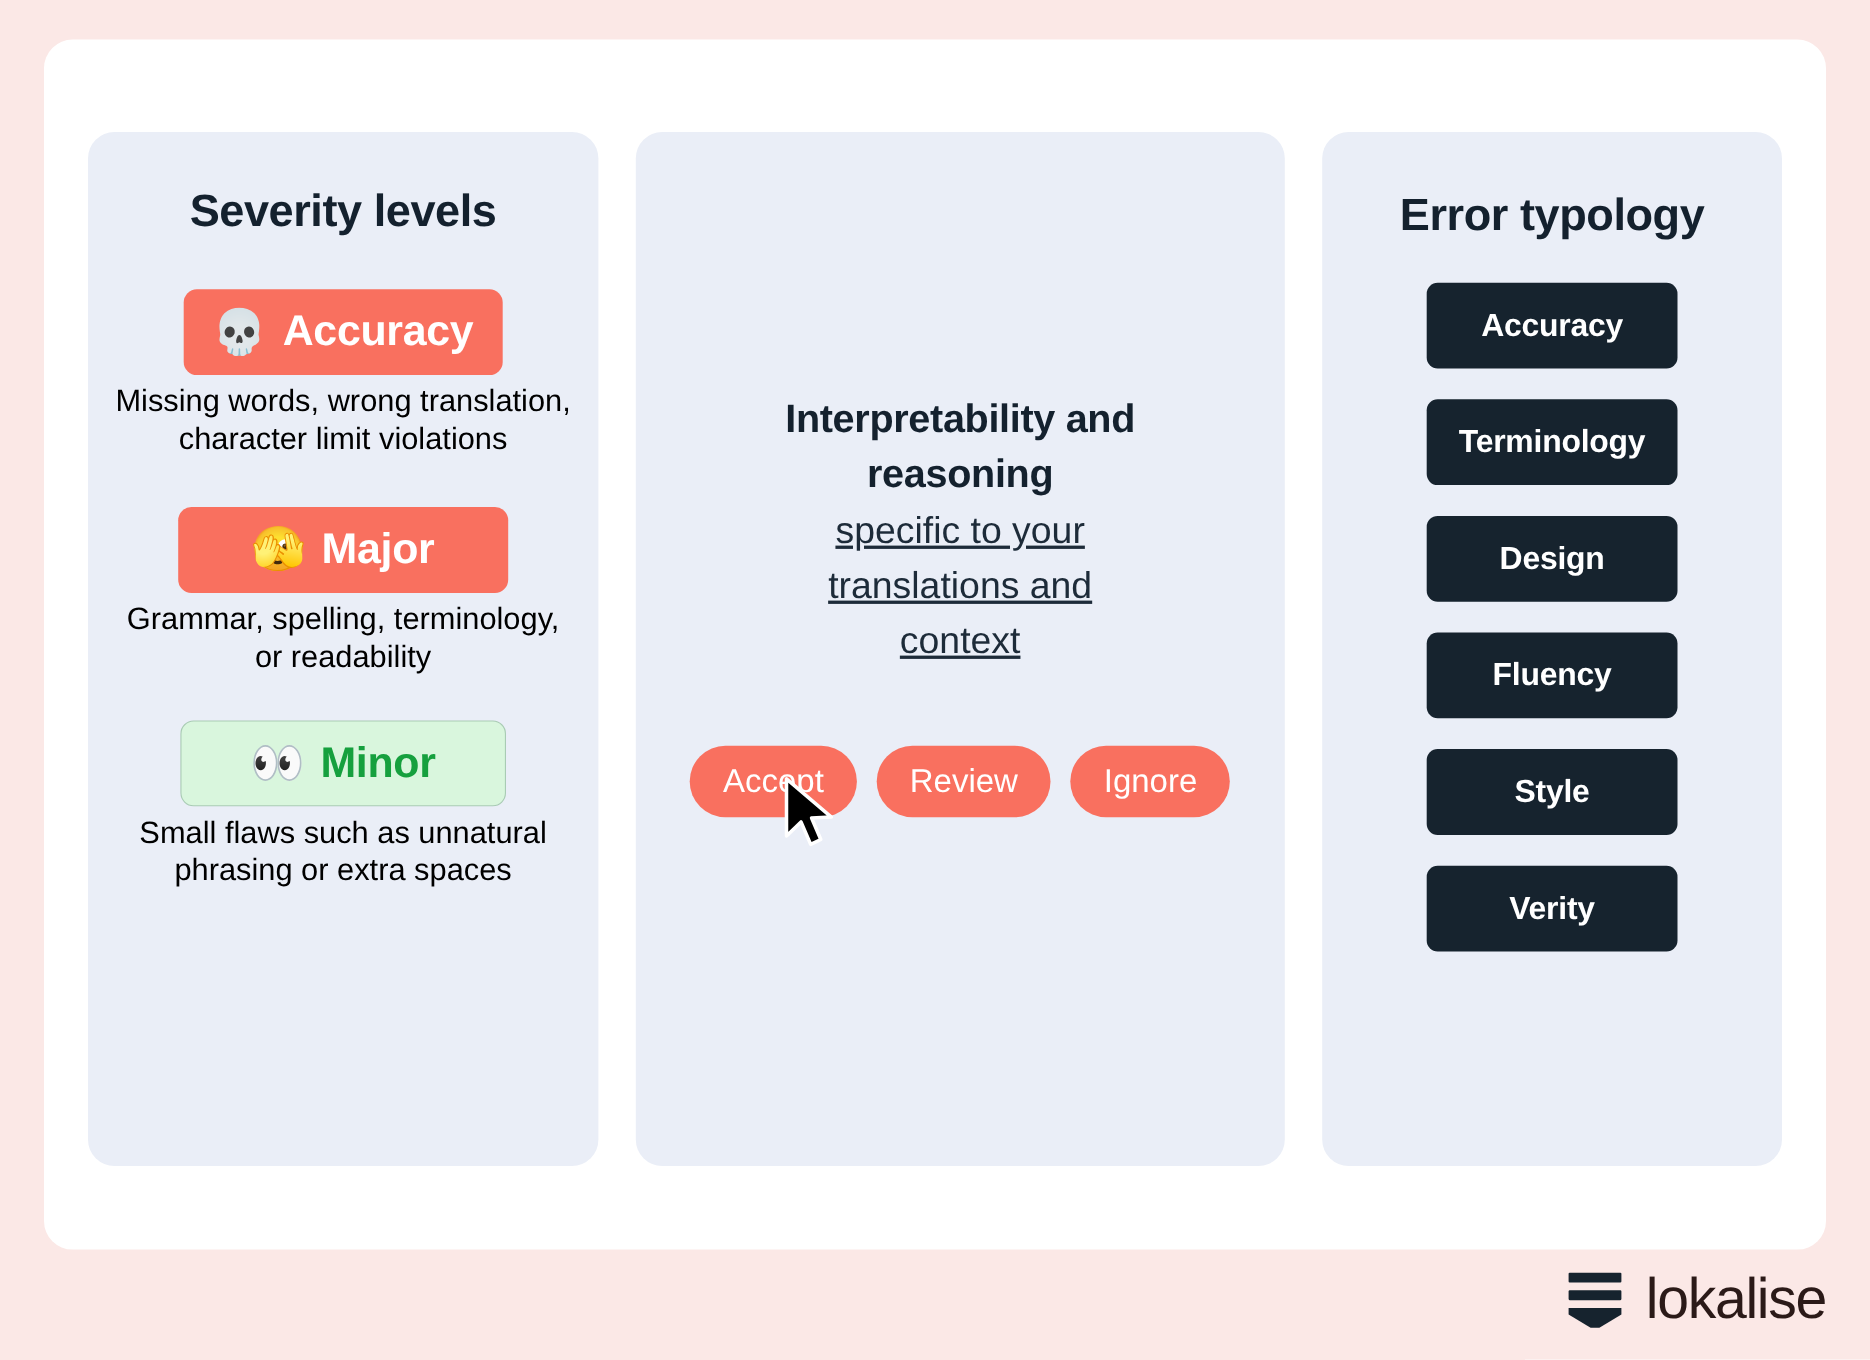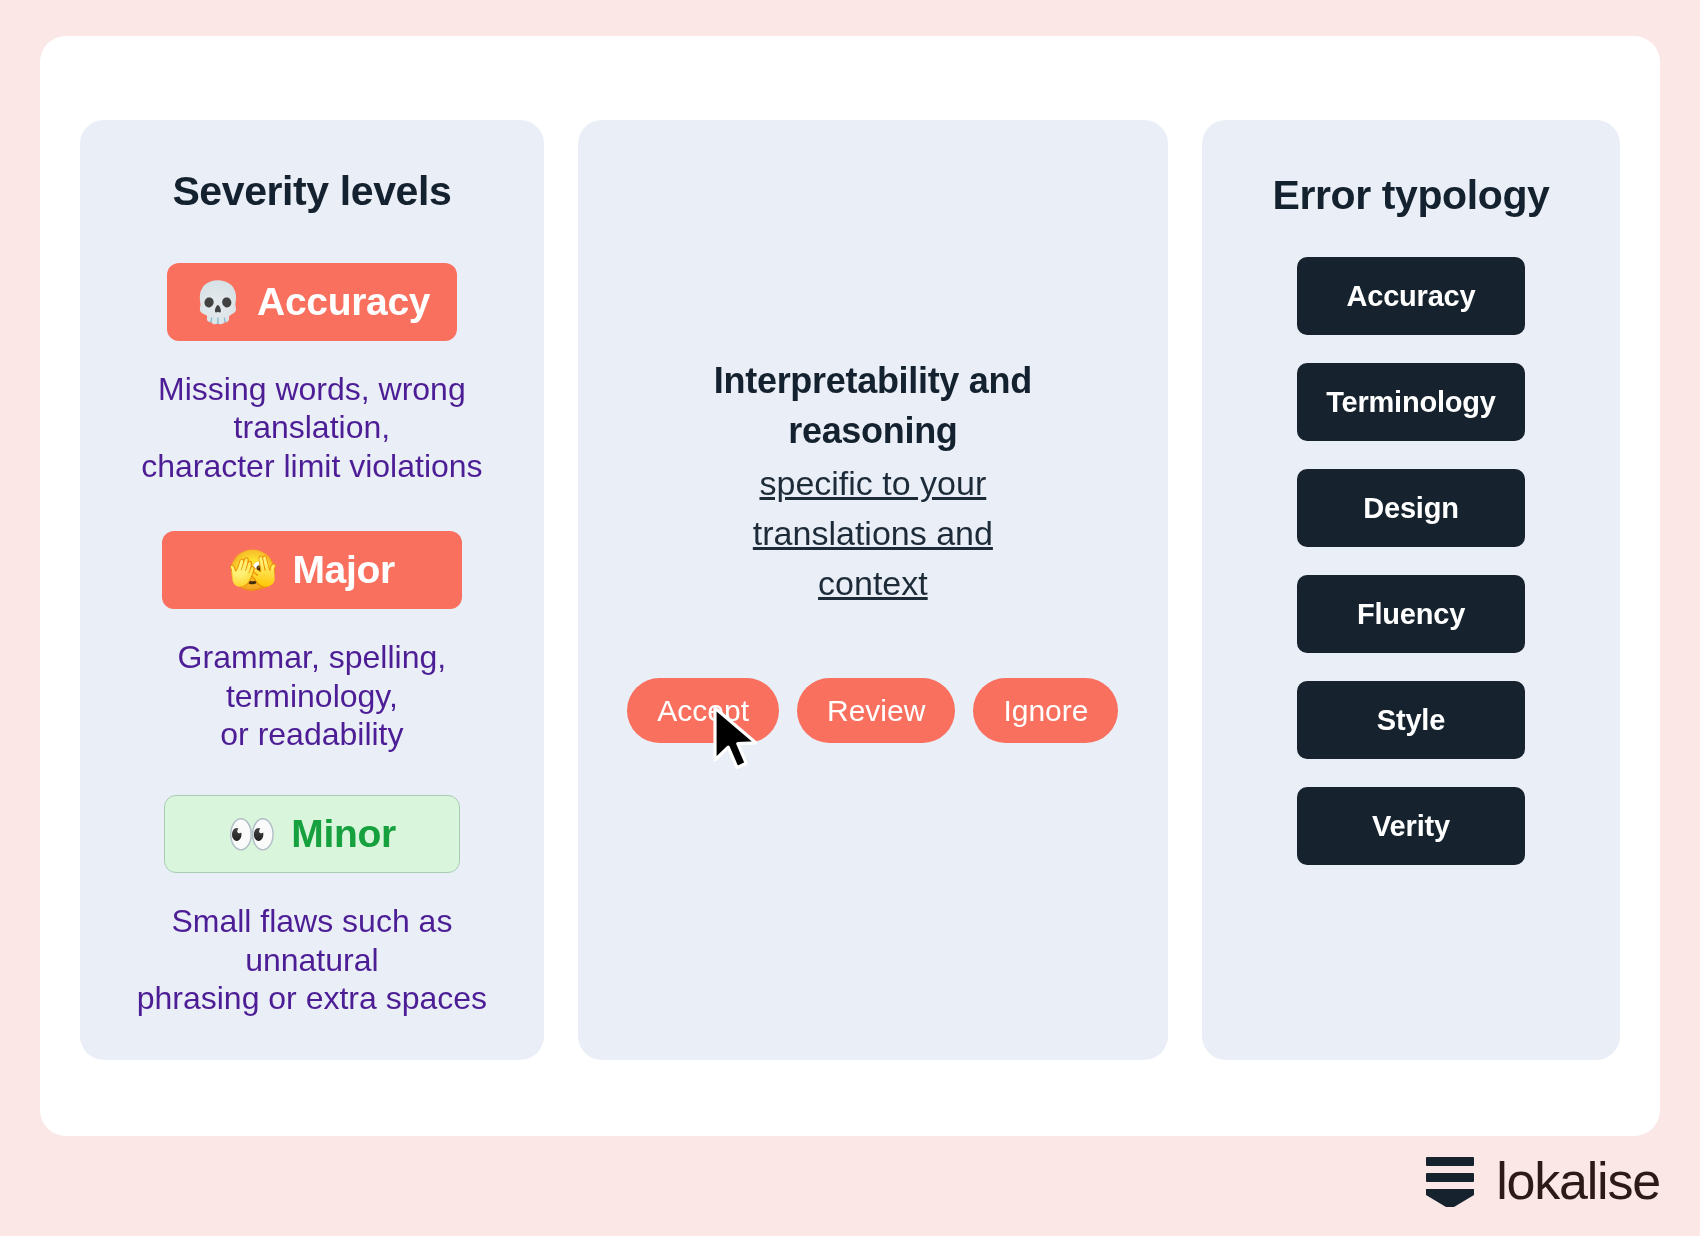--- a/index.html
+++ b/index.html
@@ -126,24 +126,24 @@
     width: 296px;
   }
 
   .badge-emoji {
     font-size: 40px;
     line-height: 1;
     display: inline-block;
   }
 
   .severity-desc {
-    margin-top: 29px;
-    font-size: 32px;
+    margin-top: 7px;
+    font-size: 28px;
     line-height: 1.2;
-    color: #4c1d95;
+    color: #000000;
     text-align: center;
     white-space: pre-line;
   }
 
   
   .middle-spacer { height: 188px; }
 
   .middle-head {
     font-size: 36px;
     font-weight: bold;

